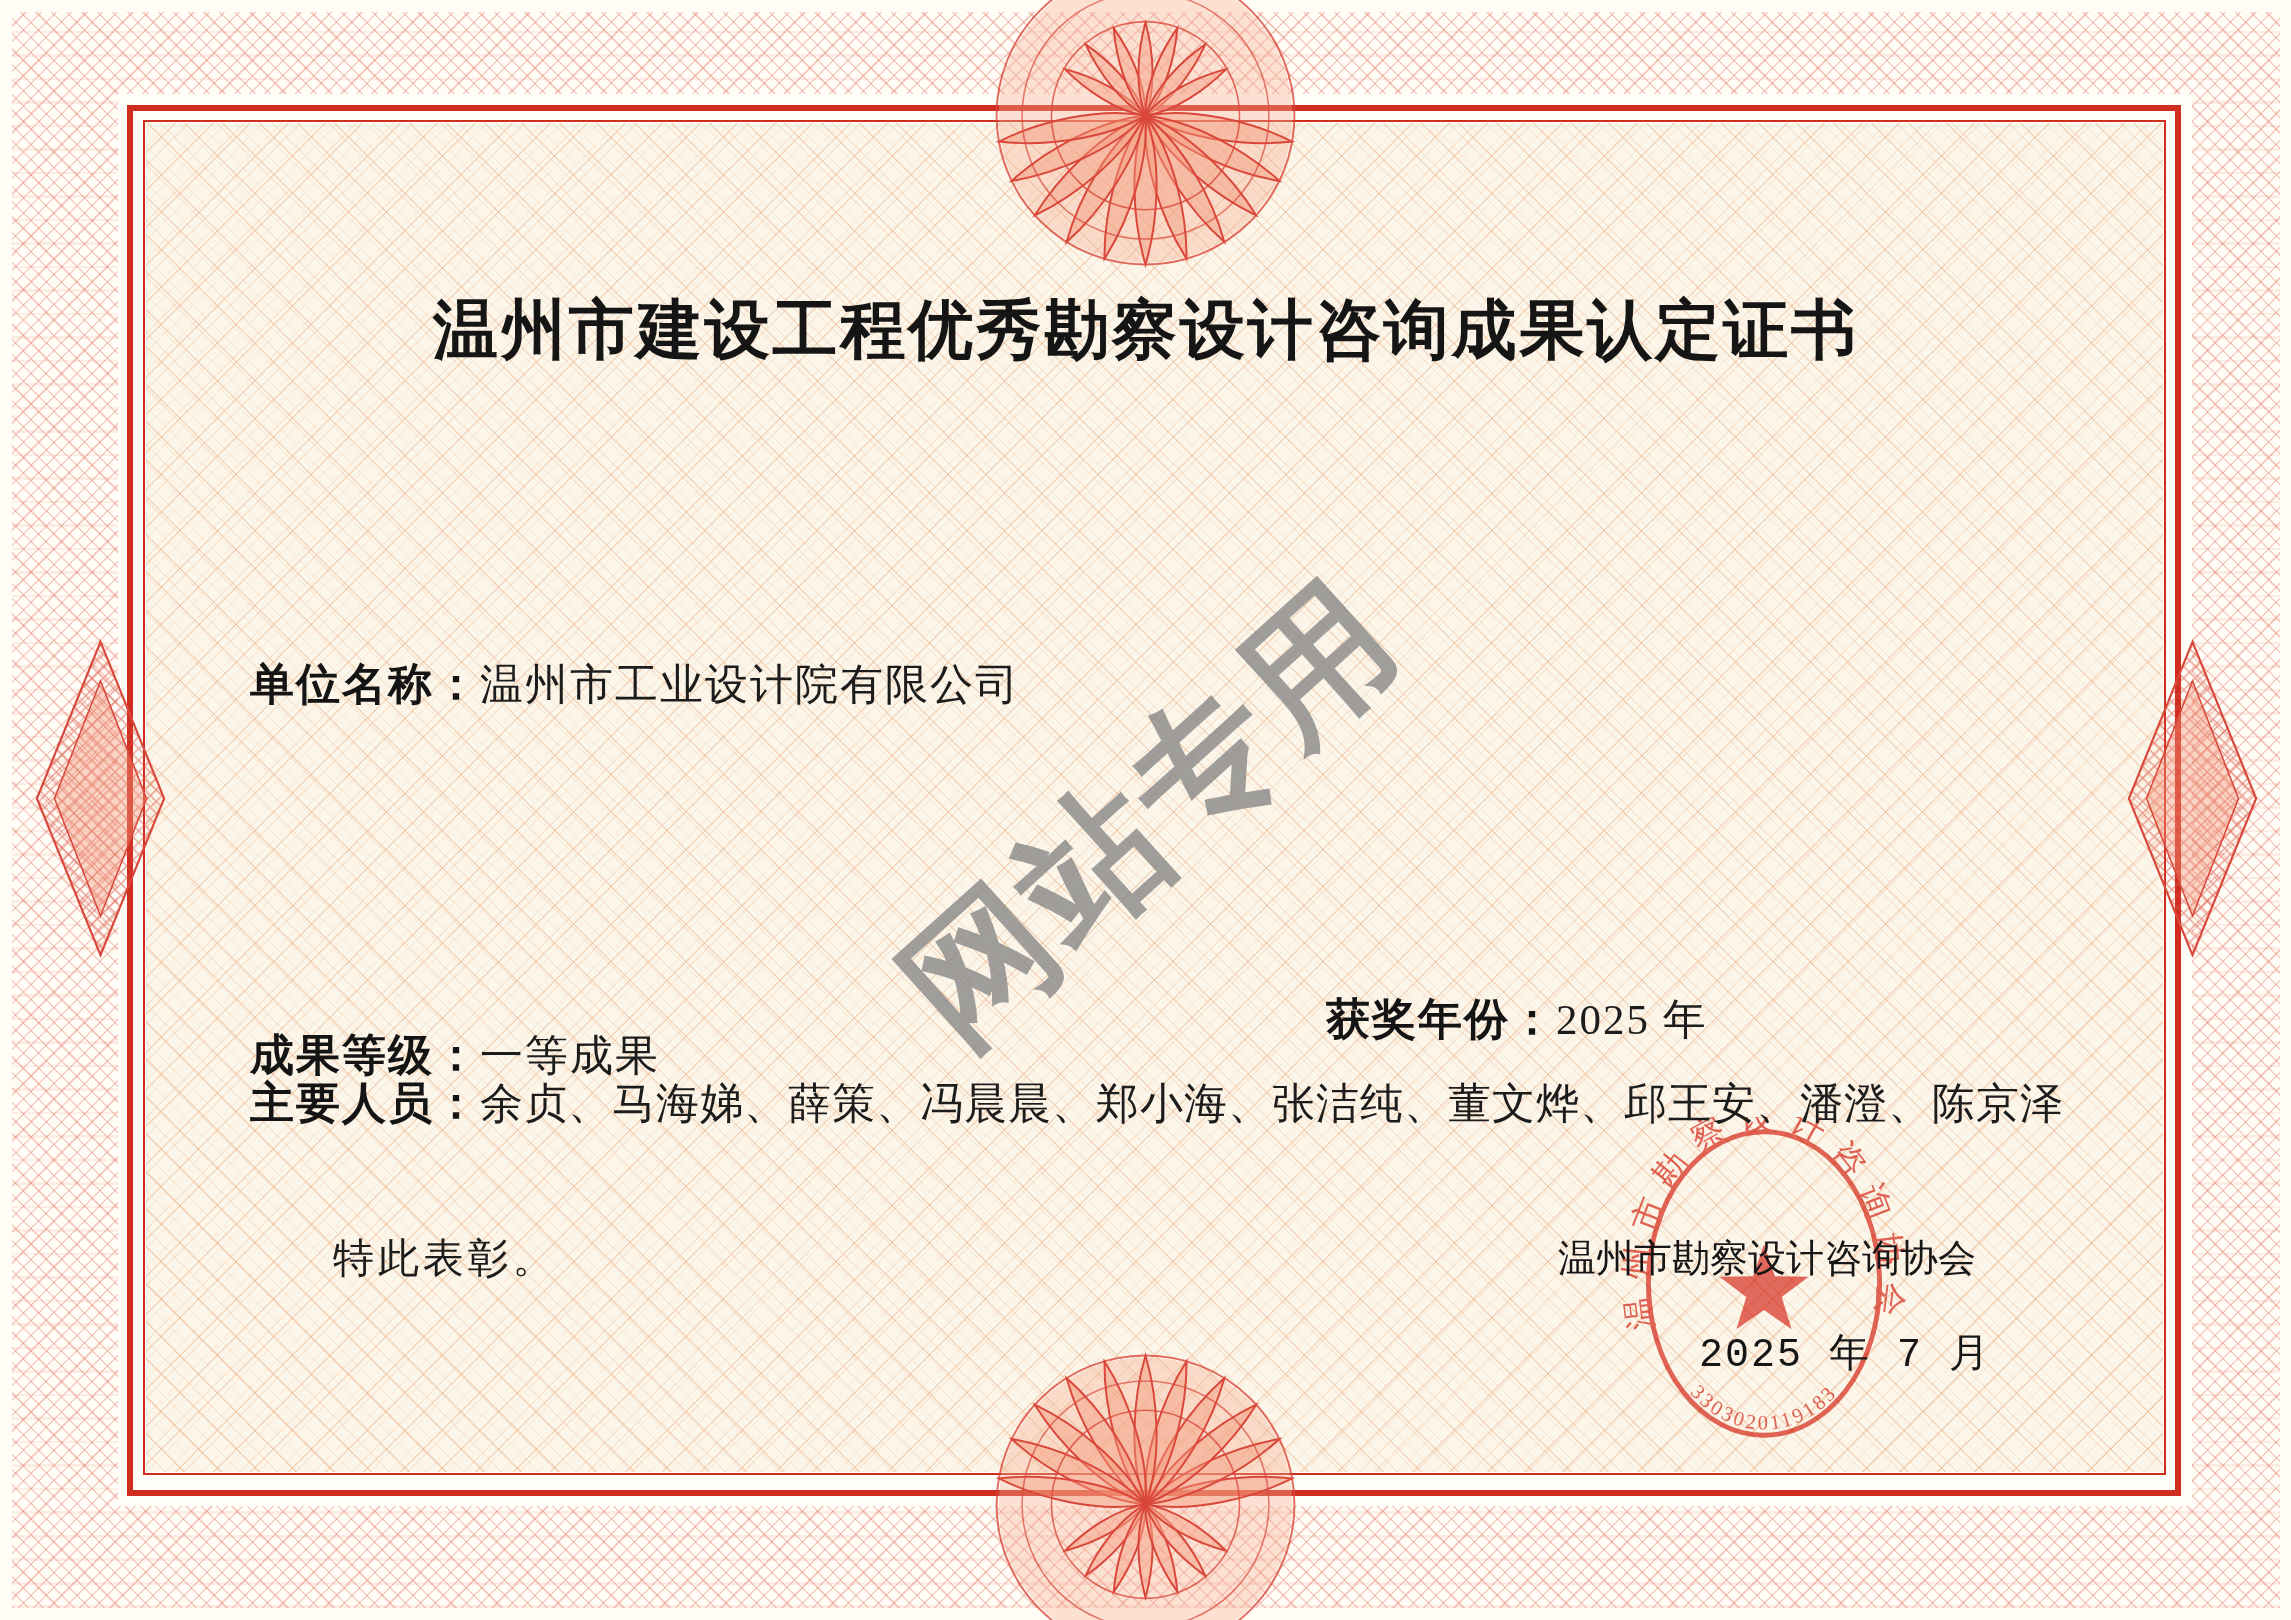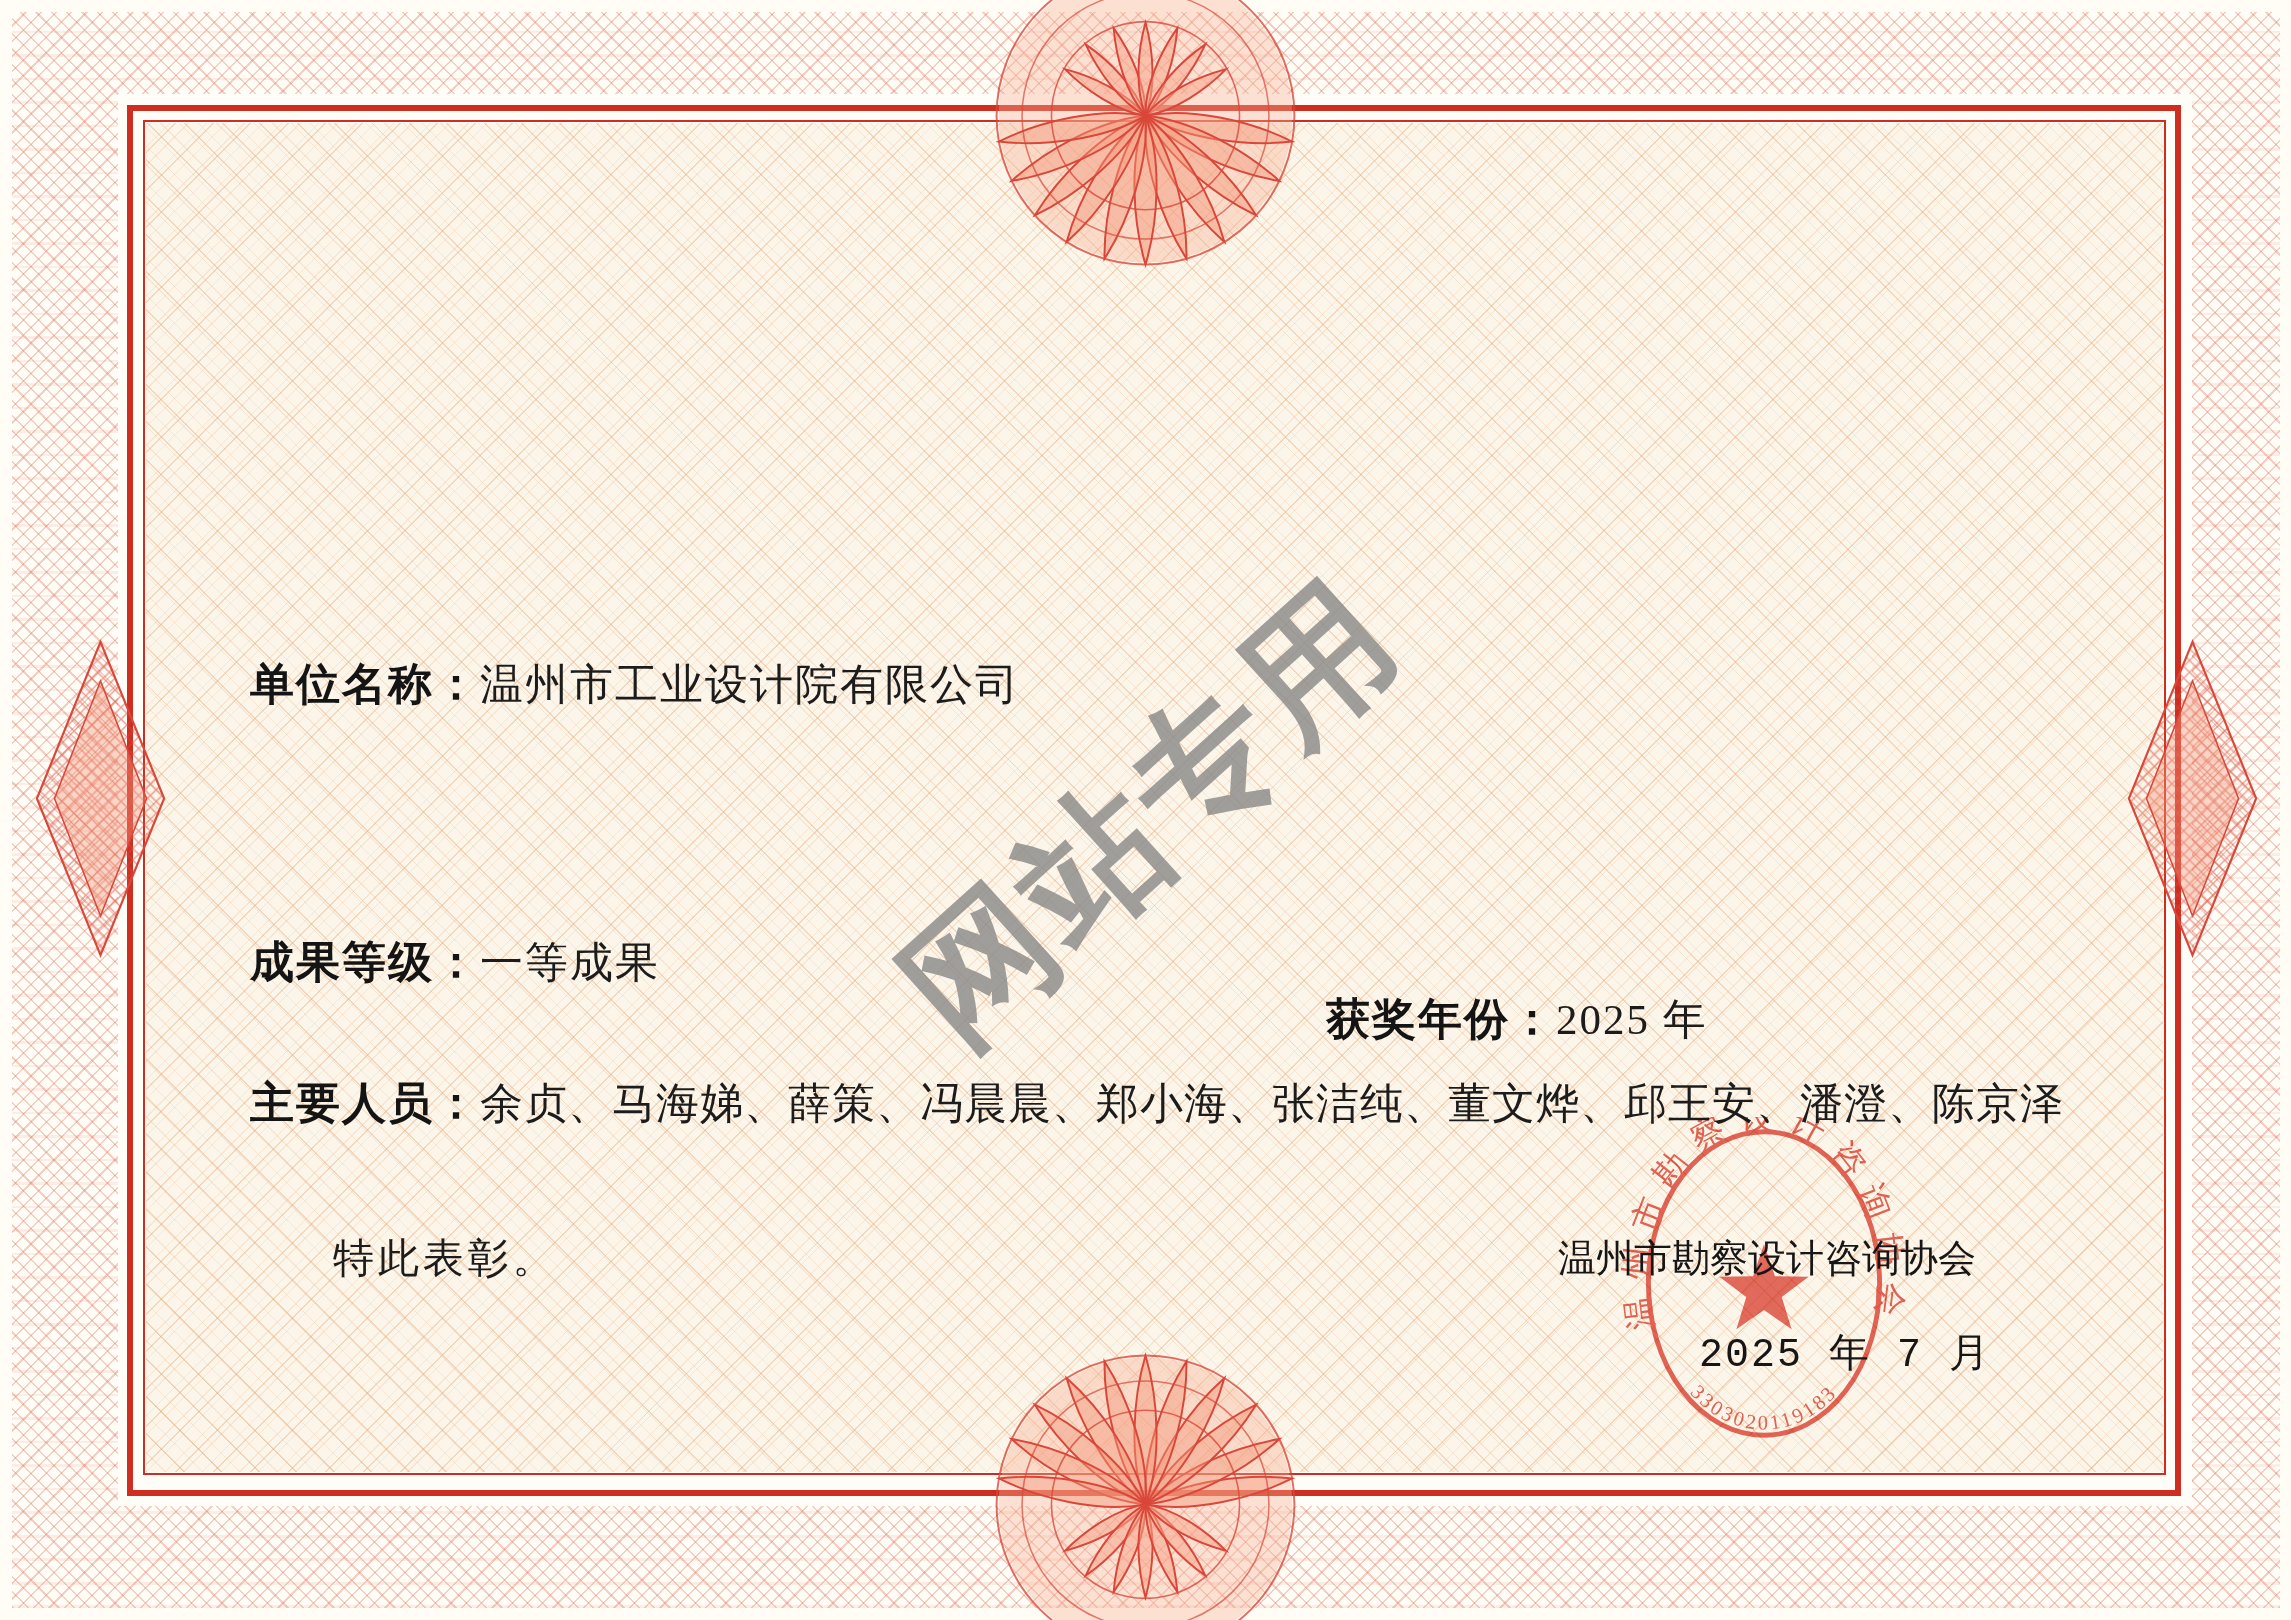--- a/index.html
+++ b/index.html
@@ -144,29 +144,30 @@
     <path id="numPath" d="M -90 92 A 114 148 0 0 0 90 92" fill="none"></path>
     <text font-size="34" fill="#e0564a" letter-spacing="14">
       <textPath href="#ringPath" startOffset="50%" text-anchor="middle">温州市勘察设计咨询协会</textPath>
     </text>
     <text font-size="21" fill="#e0564a" letter-spacing="3">
       <textPath href="#numPath" startOffset="50%" text-anchor="middle">3303020119183</textPath>
     </text>
     <polygon points="0,-40 11.2,-7.4 45.6,-6.8 18.1,13.9 28.2,46.8 0,27 -28.2,46.8 -18.1,13.9 -45.6,-6.8 -11.2,-7.4" fill="#df5044" opacity="0.92"></polygon>
   </svg>
 
+  <div class="title">温州市建设工程优秀勘察设计咨询成果认定证书</div>
 
 
   <div class="row" style="left:250px;top:655px;">
     <span class="label">单位名称：</span><span class="value">温州市工业设计院有限公司</span>
   </div>
 
 
 
-  <div class="row" style="left:250px;top:933px;">
+  <div class="row" style="left:250px;top:1026px;">
     <span class="label">成果等级：</span><span class="value">一等成果</span>
   </div>
 
   <div class="row" style="left:1318px;top:990px;margin-left:8px;">
     <span class="label">获奖年份：</span><span class="value">2025 年</span>
   </div>
 
   <div class="row" style="left:250px;top:1074px;">
     <span class="label">主要人员：</span><span class="value" style="letter-spacing:1px;">余贞、马海娣、薛策、冯晨晨、郑小海、张洁纯、董文烨、邱王安、潘澄、陈京泽</span>
   </div>

